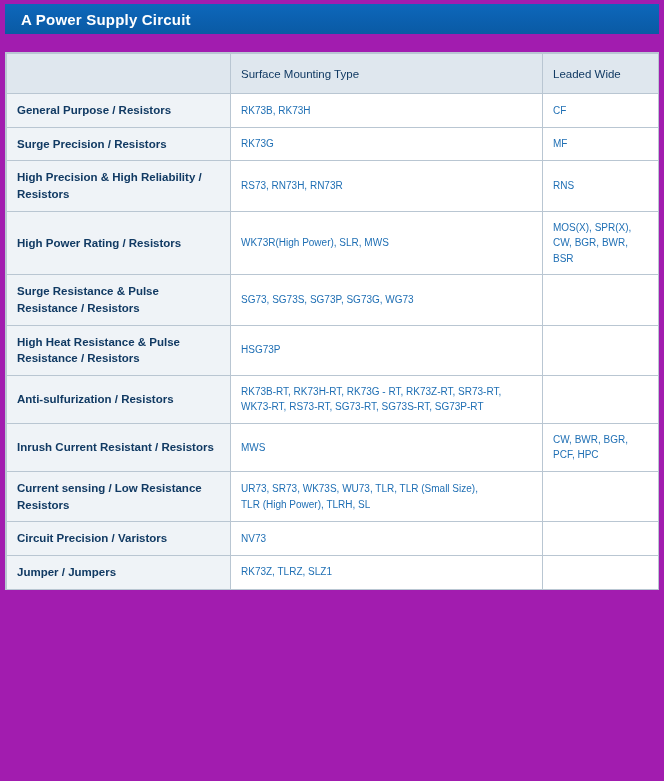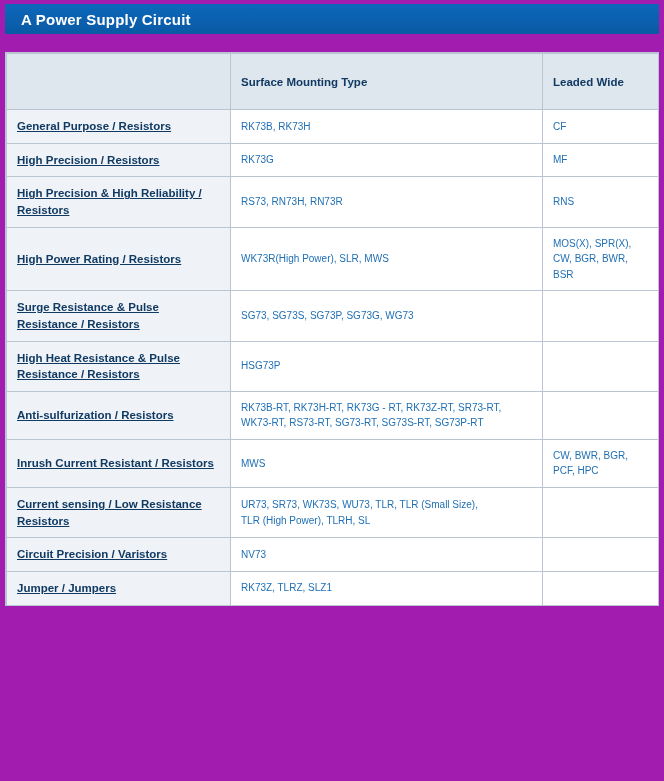--- a/index.html
+++ b/index.html
@@ -52,36 +52,35 @@
   table.parts col.c2 { width: 116px; }
 
   table.parts th, table.parts td {
     border: 1px solid #b9c6d2;
     vertical-align: middle;
     padding: 8px 10px;
     box-sizing: border-box;
   }
   table.parts thead th {
     background: #dfe7ee;
-    height: 56px;
+    height: 40px;
     font-size: 11.5px;
-    font-weight: bold;
+    font-weight: normal;
     color: #113a63;
     text-align: left;
   }
   table.parts thead th.blank {
     background: #dfe7ee;
   }
   table.parts tbody td.cat {
     background: #eff3f7;
     font-size: 11.5px;
     font-weight: bold;
     color: #113a63;
     line-height: 1.45;
-    text-decoration: underline;
   }
   table.parts tbody td.val {
     background: #ffffff;
     font-size: 10px;
     color: #1f6fb4;
     line-height: 1.55;
   }
   table.parts tbody td.val.empty {
     background: #ffffff;
   }
@@ -112,21 +111,21 @@
           <th>Leaded Wide</th>
         </tr>
       </thead>
       <tbody id="parts-body">
           <tr>
             <td class="cat nowrap-pre">General Purpose / Resistors</td>
             <td class="val nowrap-pre">RK73B, RK73H</td>
             <td class="val nowrap-pre">CF</td>
           </tr>
           <tr>
-            <td class="cat nowrap-pre">High Precision / Resistors</td>
+            <td class="cat nowrap-pre">Surge Precision / Resistors</td>
             <td class="val nowrap-pre">RK73G</td>
             <td class="val nowrap-pre">MF</td>
           </tr>
           <tr>
             <td class="cat nowrap-pre">High Precision &amp; High Reliability / Resistors</td>
             <td class="val nowrap-pre">RS73, RN73H, RN73R</td>
             <td class="val nowrap-pre">RNS</td>
           </tr>
           <tr>
             <td class="cat nowrap-pre">High Power Rating / Resistors</td>

